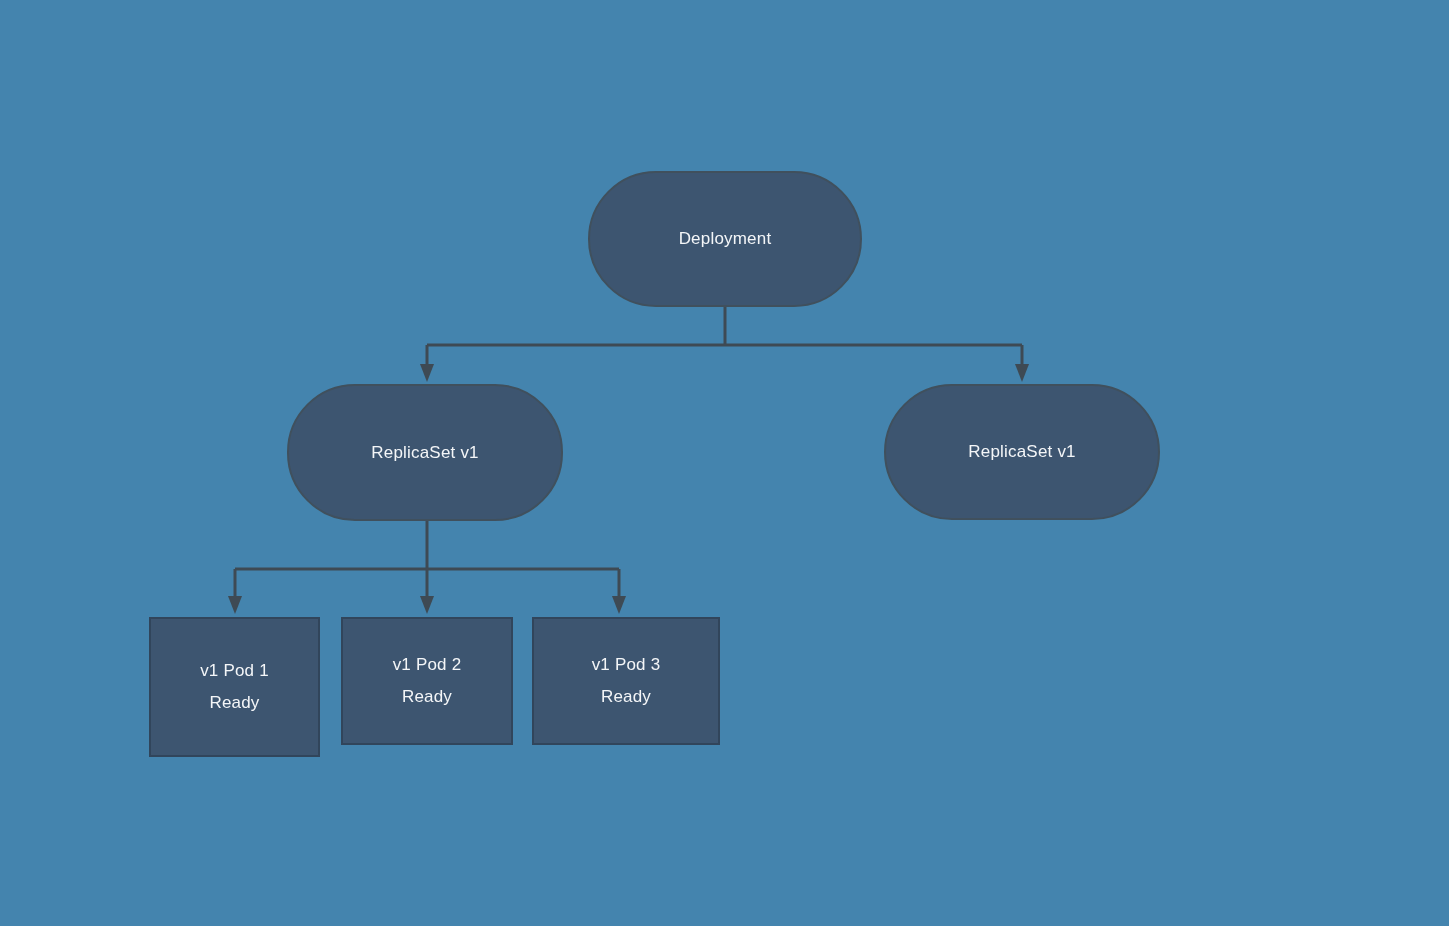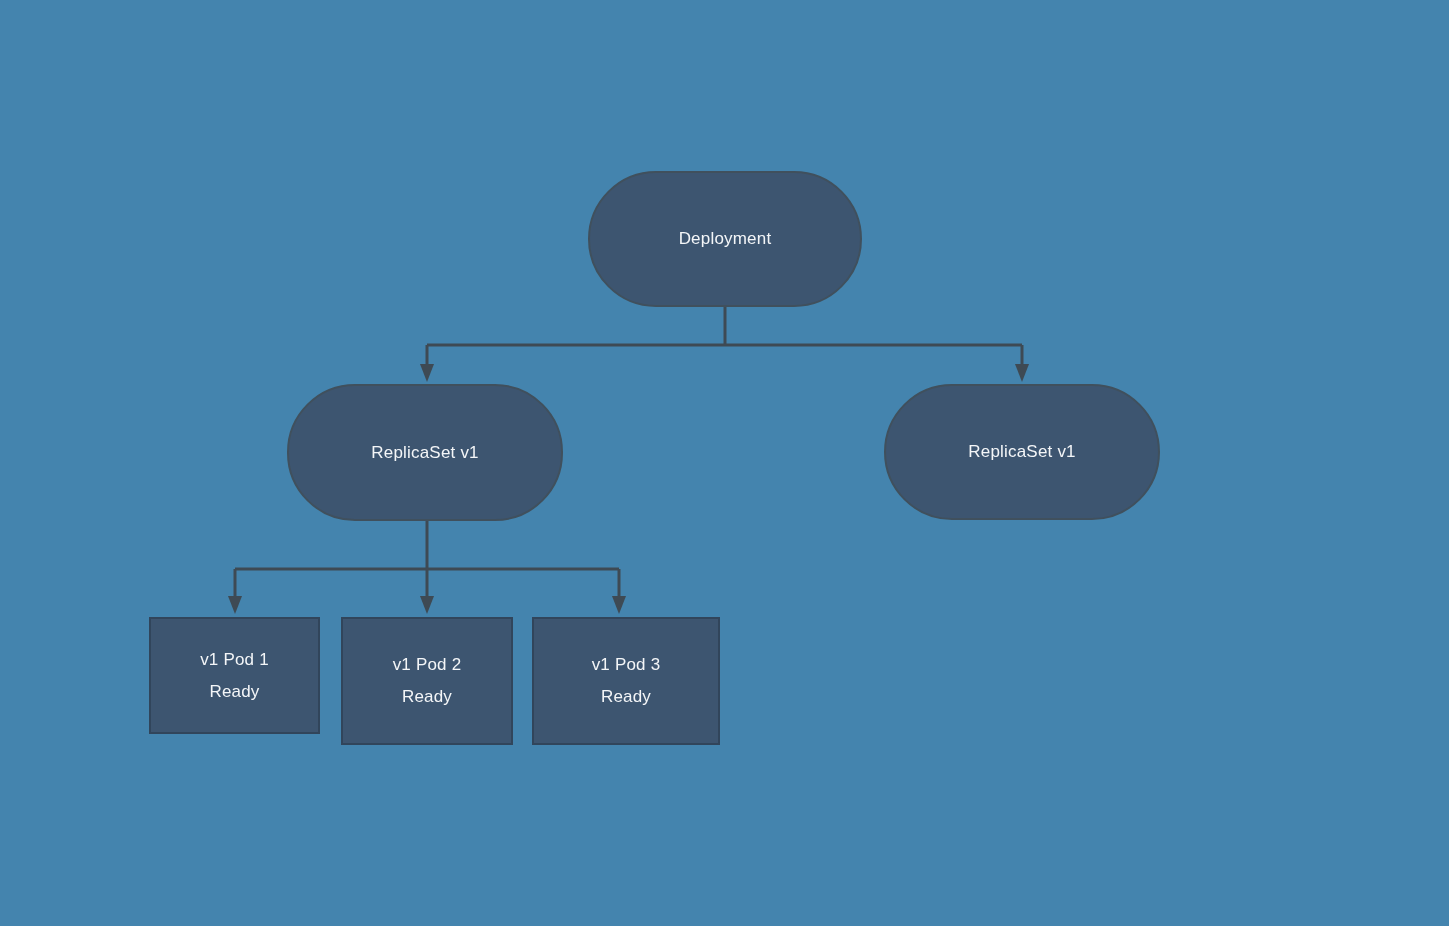--- a/index.html
+++ b/index.html
@@ -55,21 +55,21 @@
     border-radius: 68px;
   }
   .node.rect {
     border: 2.5px solid var(--pod-border);
     border-radius: 0;
   }
   .node .line { line-height: 32px; }
   #deployment       { left: 588px; top: 171px; width: 274px; height: 136px; }
   #replicaset-left  { left: 287px; top: 384px; width: 276px; height: 137px; }
   #replicaset-right { left: 884px; top: 384px; width: 276px; height: 136px; }
-  #pod-1 { left: 149px; top: 617px; width: 171px; height: 117px; }
+  #pod-1 { left: 149px; top: 617px; width: 171px; height: 140px; }
   #pod-2 { left: 341px; top: 617px; width: 172px; height: 128px; }
   #pod-3 { left: 532px; top: 617px; width: 188px; height: 128px; }
 </style>
 </head>
 <body>
 
 <div class="canvas">
 
   <svg class="edges" viewBox="0 0 1449 926" xmlns="http://www.w3.org/2000/svg">
 

